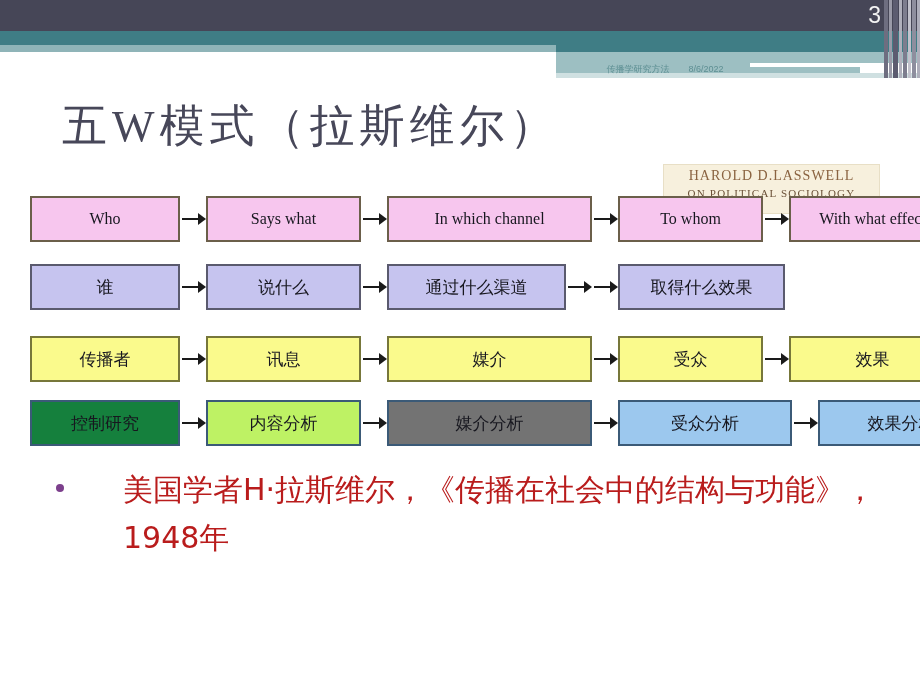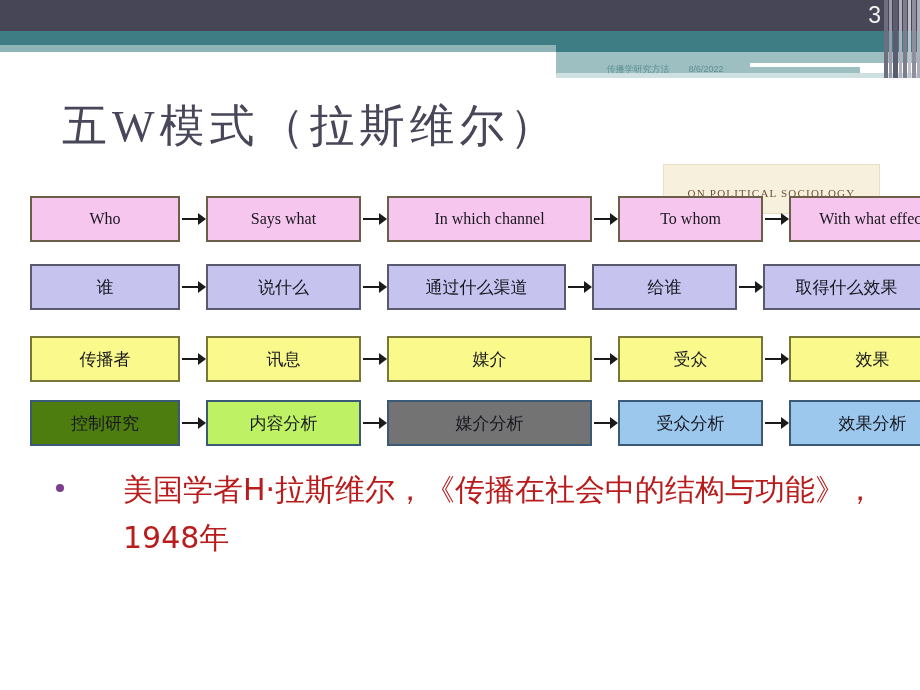--- a/index.html
+++ b/index.html
@@ -294,20 +294,21 @@
 
 <div class="slide-number">3</div>
 
 <div class="footer-meta">
   <span>传播学研究方法</span><span class="fm-date">8/6/2022</span>
 </div>
 
 <div class="slide-title">五W模式（拉斯维尔）</div>
 
 <div class="book-cover">
+  <div class="book-line1">HAROLD D.LASSWELL</div>
   <div class="book-line2">ON POLITICAL SOCIOLOGY</div>
 </div>
 
 <div class="diagram">
     <div class="diag-row" style="top: 0px;">
       <div class="dbox en" style="width: 150px; background: rgb(247, 198, 238); border-color: rgb(107, 95, 74);">Who</div>
       <div class="arrow-gap">
         <div class="shaft"></div>
         <div class="head"></div>
       </div>
@@ -337,21 +338,20 @@
       <div class="dbox cn" style="width: 155px; background: rgb(198, 196, 239); border-color: rgb(90, 90, 110);">说什么</div>
       <div class="arrow-gap">
         <div class="shaft"></div>
         <div class="head"></div>
       </div>
       <div class="dbox cn" style="width: 179px; background: rgb(198, 196, 239); border-color: rgb(90, 90, 110);">通过什么渠道</div>
       <div class="arrow-gap">
         <div class="shaft"></div>
         <div class="head"></div>
       </div>
-      <div class="dbox cn" style="width: 145px; background: rgb(198, 196, 239); border-color: rgb(90, 90, 110);">给谁</div>
       <div class="arrow-gap">
         <div class="shaft"></div>
         <div class="head"></div>
       </div>
       <div class="dbox cn" style="width: 167px; background: rgb(198, 196, 239); border-color: rgb(90, 90, 110);">取得什么效果</div>
     </div>
     <div class="diag-row" style="top: 140px;">
       <div class="dbox cn" style="width: 150px; background: rgb(250, 250, 140); border-color: rgb(119, 119, 58);">传播者</div>
       <div class="arrow-gap">
         <div class="shaft"></div>
@@ -368,36 +368,36 @@
         <div class="head"></div>
       </div>
       <div class="dbox cn" style="width: 145px; background: rgb(250, 250, 140); border-color: rgb(119, 119, 58);">受众</div>
       <div class="arrow-gap">
         <div class="shaft"></div>
         <div class="head"></div>
       </div>
       <div class="dbox cn" style="width: 167px; background: rgb(250, 250, 140); border-color: rgb(119, 119, 58);">效果</div>
     </div>
     <div class="diag-row" style="top: 204px;">
-      <div class="dbox cn" style="width: 150px; background: #4d7c0f; border-color: rgb(59, 90, 119);">控制研究</div>
+      <div class="dbox cn" style="width: 150px; background: #15803d; border-color: rgb(59, 90, 119);">控制研究</div>
       <div class="arrow-gap">
         <div class="shaft"></div>
         <div class="head"></div>
       </div>
       <div class="dbox cn" style="width: 155px; background: #bef264; border-color: rgb(59, 90, 119);">内容分析</div>
       <div class="arrow-gap">
         <div class="shaft"></div>
         <div class="head"></div>
       </div>
       <div class="dbox cn" style="width: 205px; background: #737373; border-color: rgb(59, 90, 119);">媒介分析</div>
       <div class="arrow-gap">
         <div class="shaft"></div>
         <div class="head"></div>
       </div>
-      <div class="dbox cn" style="width: 145px; background: rgb(156, 200, 238); border-color: rgb(59, 90, 119);">受众分析</div>
+      <div class="dbox cn" style="width: 174px; background: rgb(156, 200, 238); border-color: rgb(59, 90, 119);">受众分析</div>
       <div class="arrow-gap">
         <div class="shaft"></div>
         <div class="head"></div>
       </div>
       <div class="dbox cn" style="width: 167px; background: rgb(156, 200, 238); border-color: rgb(59, 90, 119);">效果分析</div>
     </div>
   </div>
 
 <div class="bullet-block">
     <div class="bullet-row">

